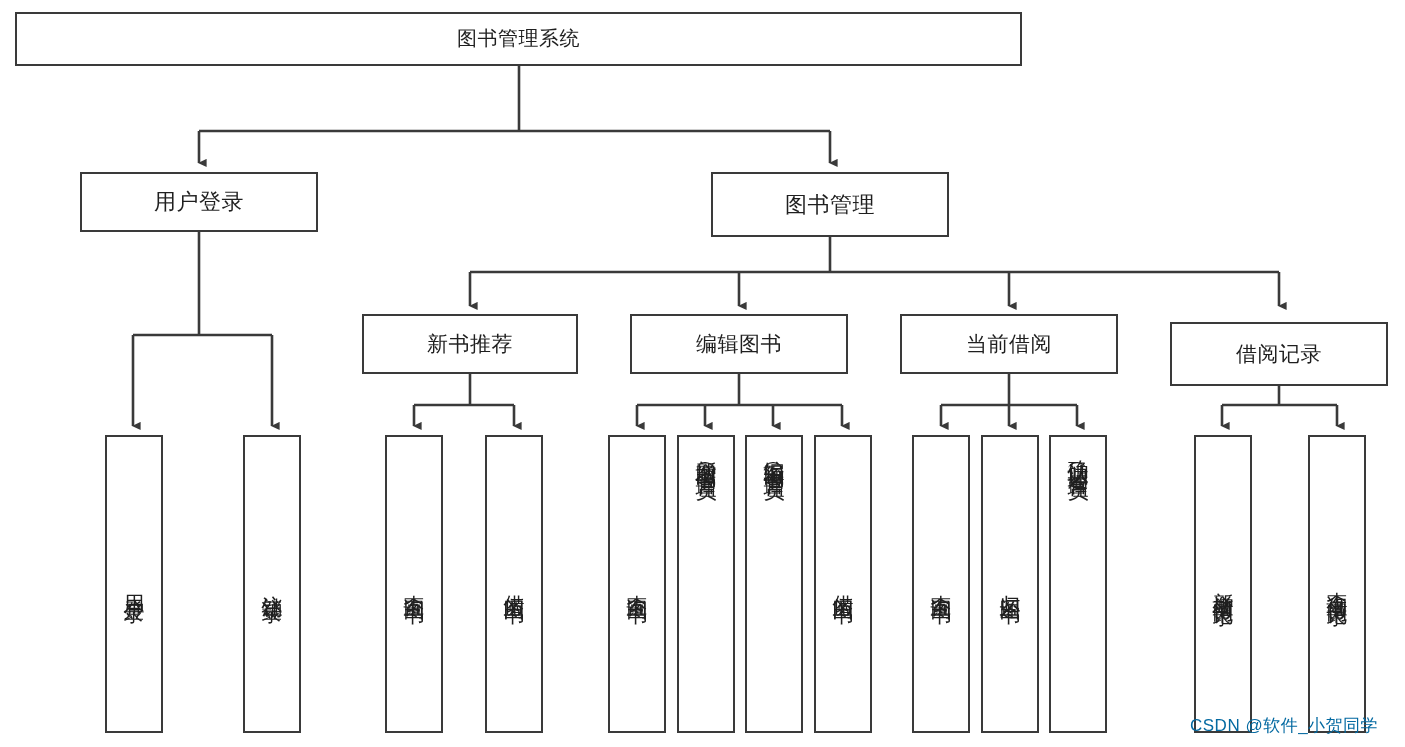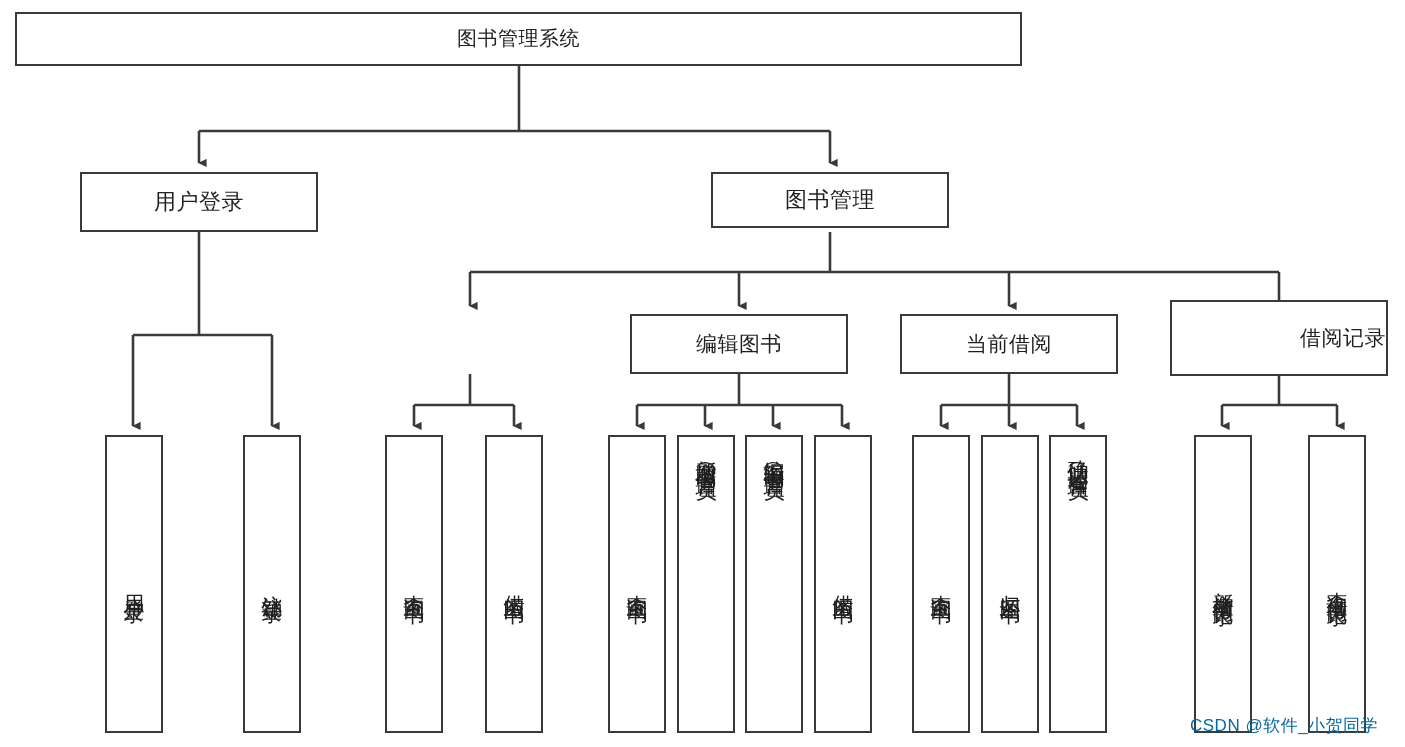--- a/index.html
+++ b/index.html
@@ -126,31 +126,34 @@
     </g>
   </svg>
 
   <div class="node node-root" style="left:15px; top:12px; width:1007px; height:54px;">
     <span class="label">图书管理系统</span>
   </div>
 
   <div class="node node-l2" style="left:80px; top:172px; width:238px; height:60px;">
     <span class="label">用户登录</span>
   </div>
-  <div class="node node-l2" style="left:711px; top:172px; width:238px; height:56px;">
+  <div class="node node-l2" style="left:711px; top:172px; width:238px; height:65px;">
     <span class="label">图书管理</span>
   </div>
 
+  <div class="node node-l3" style="left:362px; top:314px; width:216px; height:60px;">
+    <span class="label">新书推荐</span>
+  </div>
   <div class="node node-l3" style="left:630px; top:314px; width:218px; height:60px;">
     <span class="label">编辑图书</span>
   </div>
   <div class="node node-l3" style="left:900px; top:314px; width:218px; height:60px;align-items:center;">
     <span class="label">当前借阅</span>
   </div>
-  <div class="node node-l3" style="left:1170px; top:300px; width:218px; height:76px;justify-content:flex-end;">
+  <div class="node node-l3" style="left:1170px; top:322px; width:218px; height:64px;">
     <span class="label">借阅记录</span>
   </div>
 
   <div class="node node-leaf leaf-mid" style="left:105px; top:435px; width:58px; height:298px;">
     <span class="label">用户登录</span>
   </div>
   <div class="node node-leaf leaf-mid" style="left:243px; top:435px; width:58px; height:298px;">
     <span class="label">注销登录</span>
   </div>
 

